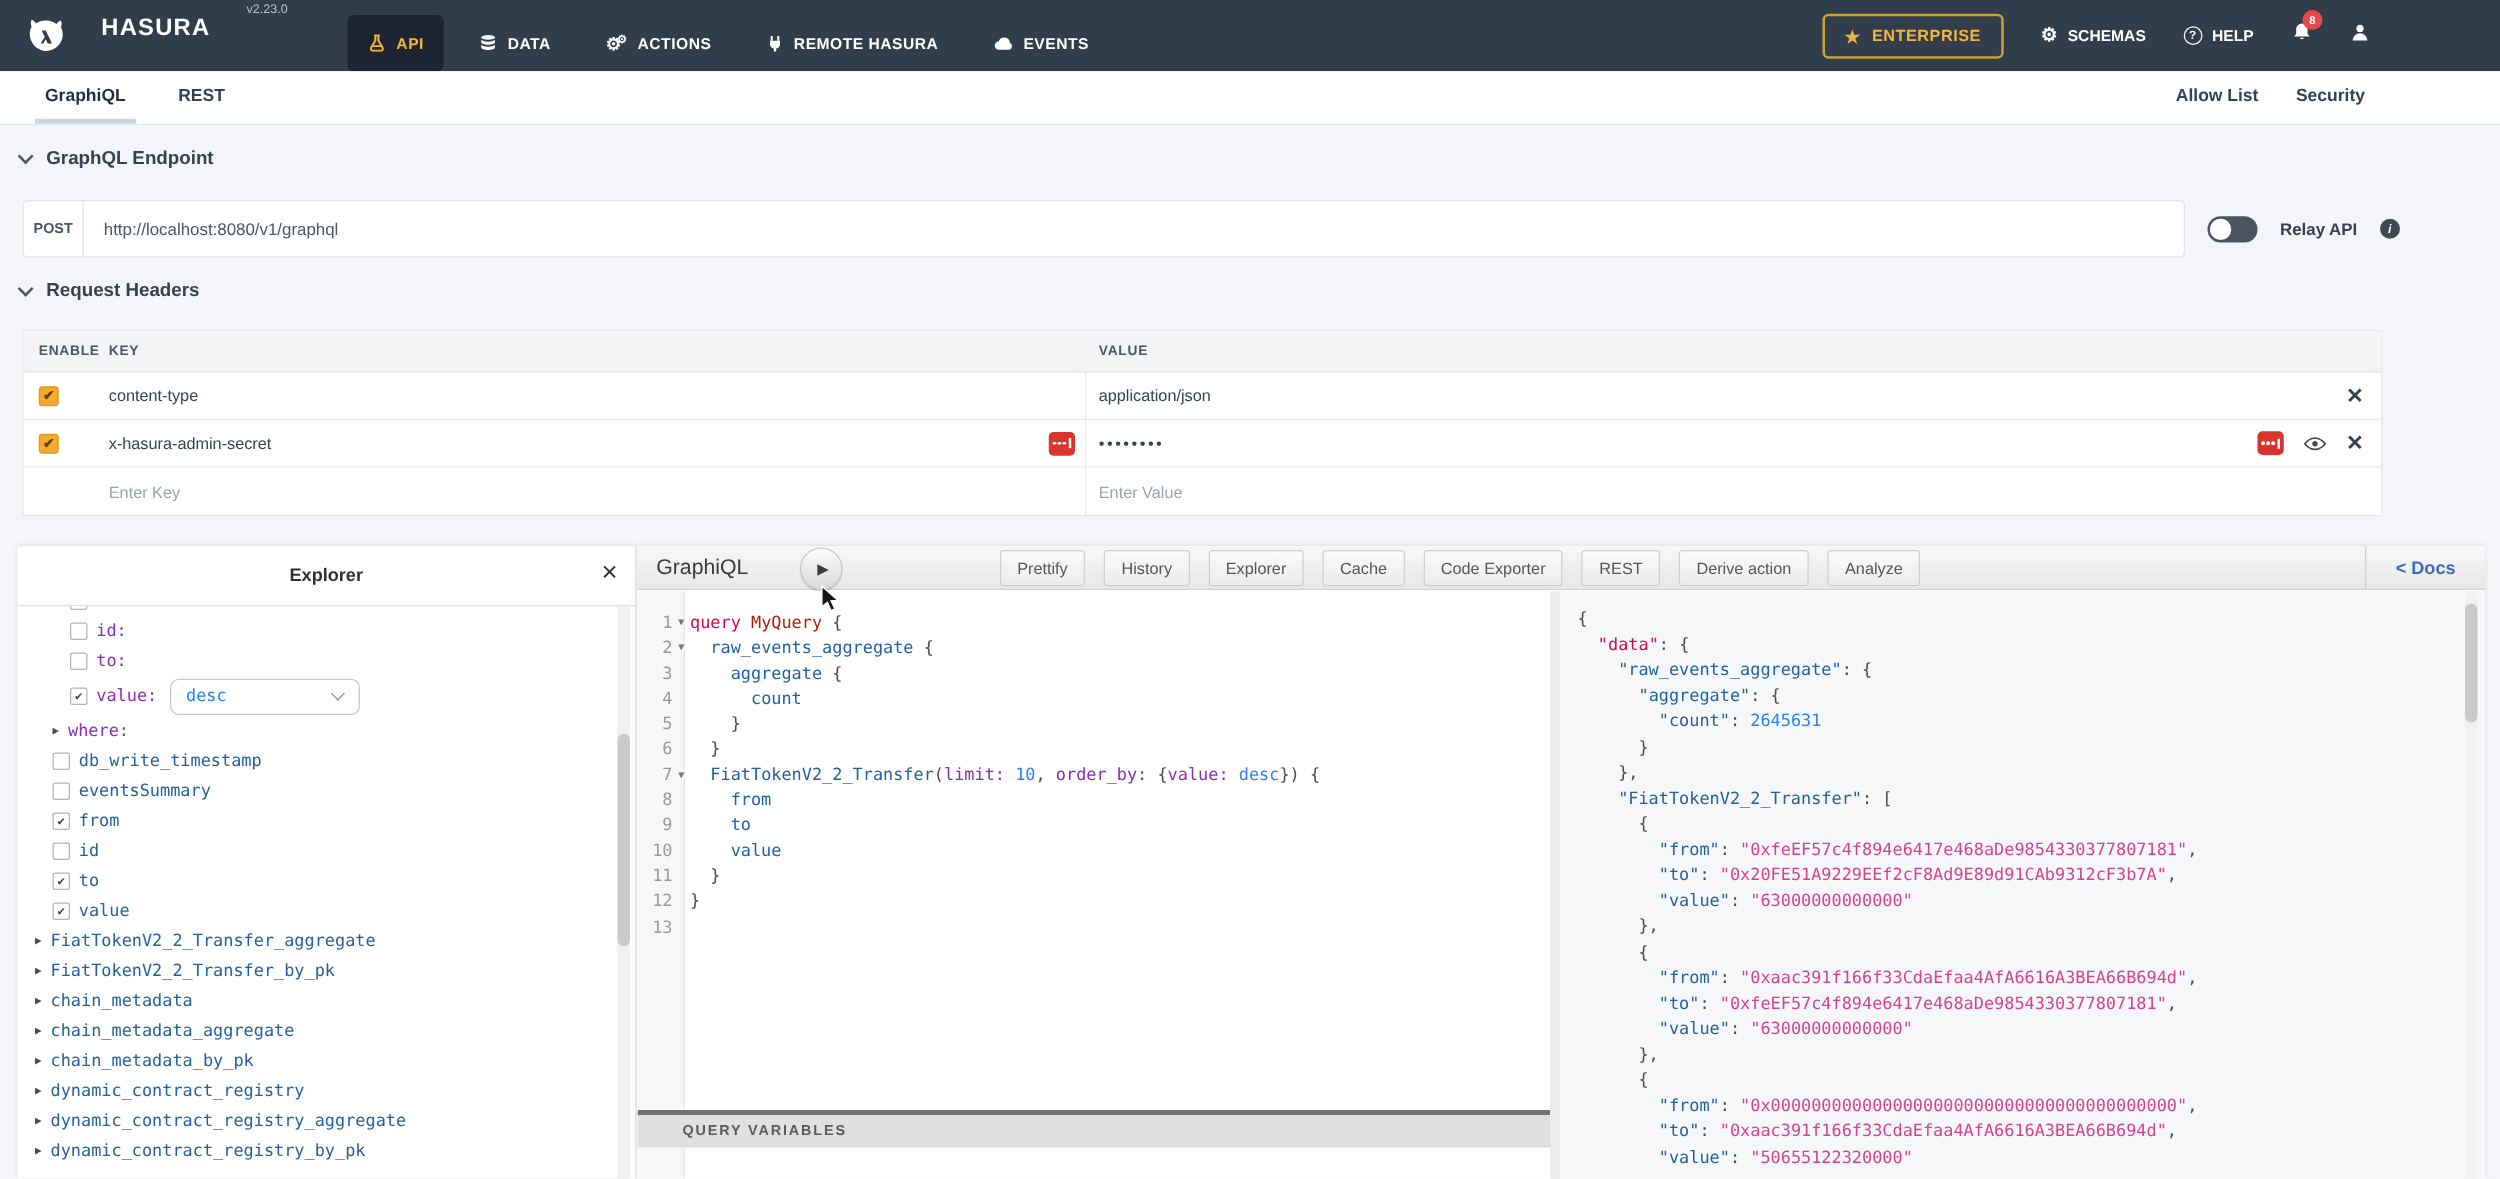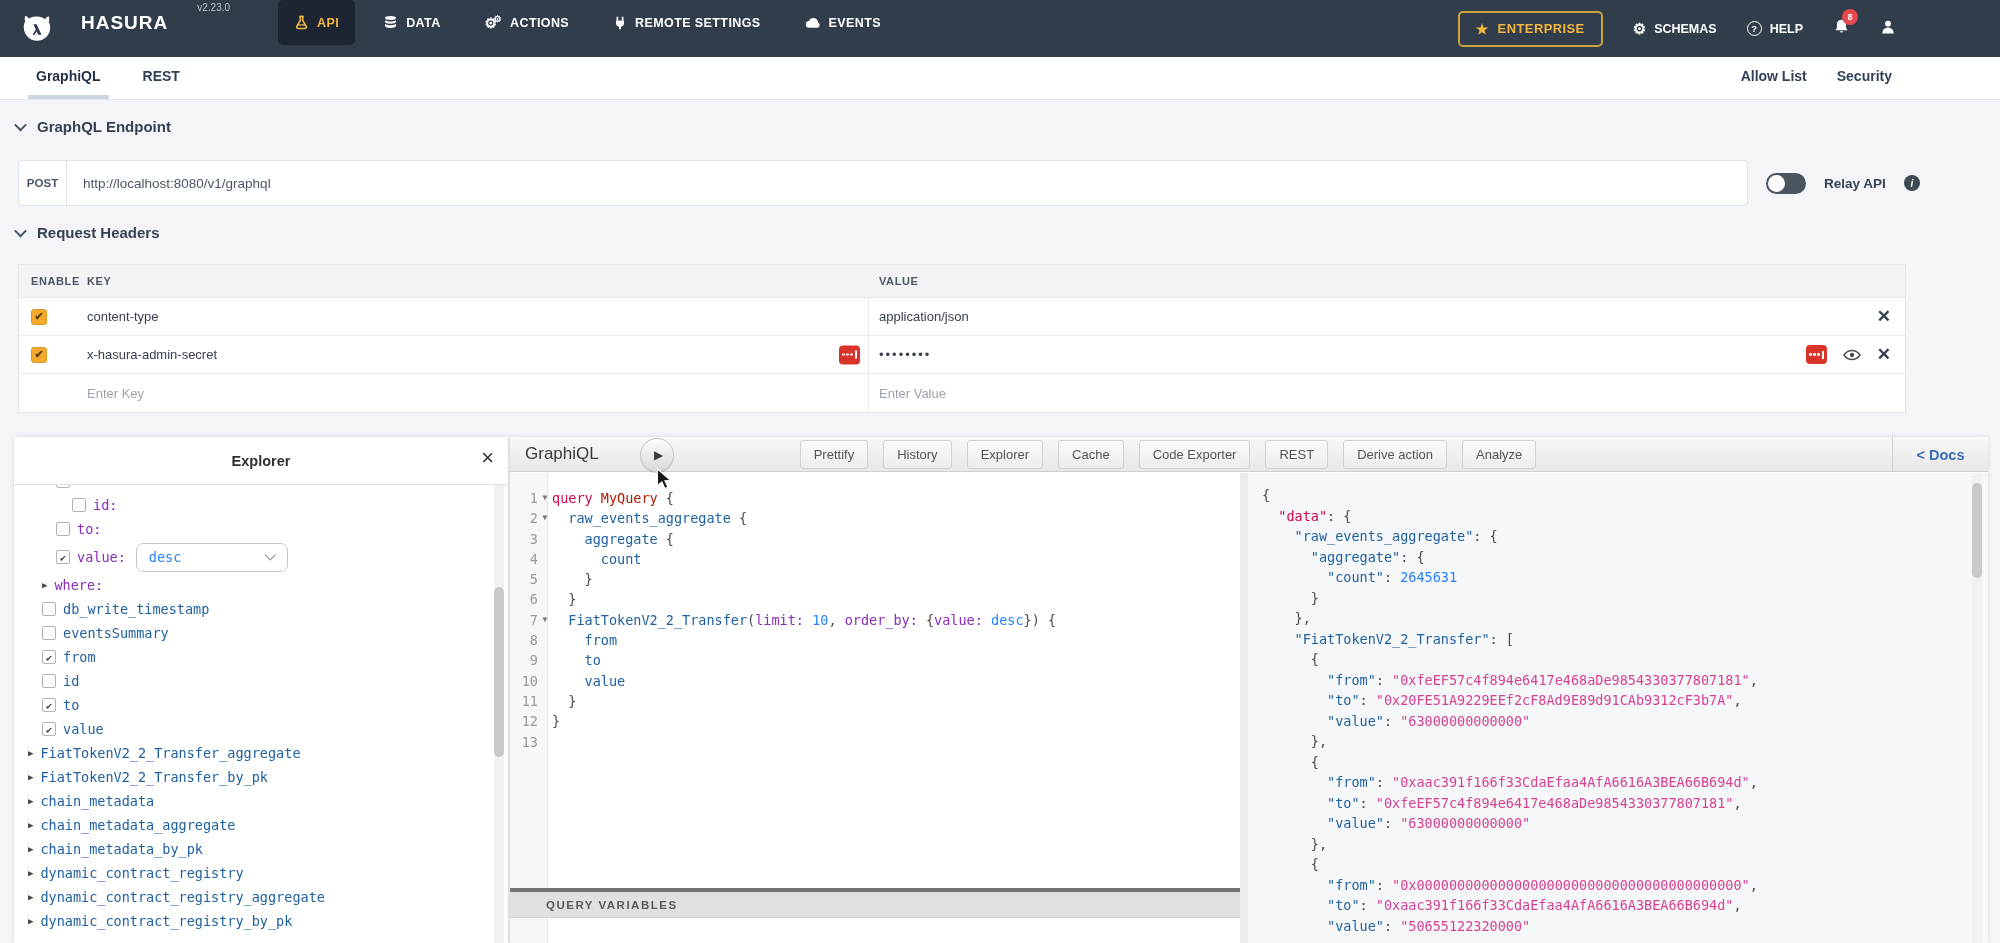--- a/index.html
+++ b/index.html
@@ -11,21 +11,21 @@
   }
   .mono { font-family:"DejaVu Sans Mono","Liberation Mono",monospace; }
 
   
   .navbar { position:absolute; left:0; top:0; width:2000px; height:57px;
     background:#323d4b; display:flex; align-items:center; color:#fff; }
   .brand-wrap { display:flex; align-items:flex-start; gap:27px; padding:0 14px 0 20px; }
   .logo-badge { width:34px; height:34px; display:flex; align-items:center; justify-content:center; }
   .brand-name { font-size:19px; font-weight:bold; letter-spacing:1px; }
   .brand-ver { font-size:10px; color:#b9c2cc; margin:-10px 0 0 2px; }
-  .nav-items { display:flex; align-items:flex-start; height:100%; margin-left:28px; }
+  .nav-items { display:flex; align-items:flex-end; height:100%; margin-left:28px; }
   .nav-item { display:flex; align-items:center; gap:8px; height:45px; margin:0 6px;
     padding:0 16px; border-radius:5px; font-size:12.5px; font-weight:bold; letter-spacing:.4px;
     color:#fff; cursor:pointer; }
   .nav-item.active { background:#1c2531; color:#f2b53d; }
   .nav-right { margin-left:auto; display:flex; align-items:center; gap:30px; padding-right:104px; }
   .enterprise-btn { display:flex; align-items:center; gap:9px; border:2px solid #c9a23c;
     border-radius:5px; padding:8px 16px; color:#f2b53d; font-size:13px; font-weight:bold;
     letter-spacing:.4px; cursor:pointer; }
   .nav-link { display:flex; align-items:center; gap:8px; font-size:12.5px; font-weight:bold; cursor:pointer; }
   .help-circ { width:15px; height:15px; border:1.6px solid #fff; border-radius:50%;
@@ -208,21 +208,21 @@
         </span>
         <span>ACTIONS</span>
       </div>
       <div class="nav-item">
         <span style="display: inline-flex; align-items: center;">
           <svg width="14" height="14" viewBox="0 0 16 16" fill="currentColor">
             <path d="M5 .8v4.4M11 .8v4.4" stroke="currentColor" stroke-width="1.9" fill="none"></path>
             <path d="M3.4 5.2h9.2V8a4.6 4.6 0 0 1-3.5 4.4V15H6.9v-2.6A4.6 4.6 0 0 1 3.4 8z"></path>
           </svg>
         </span>
-        <span>REMOTE SETTINGS</span>
+        <span>REMOTE HASURA</span>
       </div>
       <div class="nav-item">
         <span style="display: inline-flex; align-items: center;">
           <svg width="16" height="16" viewBox="0 0 16 16" fill="currentColor">
             <path d="M4.4 12.8a3.4 3.4 0 0 1-.4-6.8 4.6 4.6 0 0 1 8.9 1.2 3 3 0 0 1-.5 5.6z"></path>
           </svg>
         </span>
         <span>EVENTS</span>
       </div>
     </div>
@@ -364,21 +364,21 @@
 <div class="explorer">
   <div class="explorer-head">
     <span class="explorer-title">Explorer</span>
     <span class="explorer-close">×</span>
   </div>
   <div class="tree" id="explorer-tree">
       <div class="tree-row" style="padding-left: 42px; margin-top: -18px;">
         <span class="cb"></span>
         <span class="lab-arg"></span>
       </div>
-      <div class="tree-row" style="padding-left: 58px;">
+      <div class="tree-row" style="padding-left: 42px;">
         <span class="cb"></span>
         <span class="lab-arg">id:</span>
       </div>
       <div class="tree-row" style="padding-left: 42px;">
         <span class="cb"></span>
         <span class="lab-arg">to:</span>
       </div>
       <div class="tree-row tall" style="padding-left: 42px;">
         <span class="cb">✔</span>
         <span class="lab-arg">value:</span>

